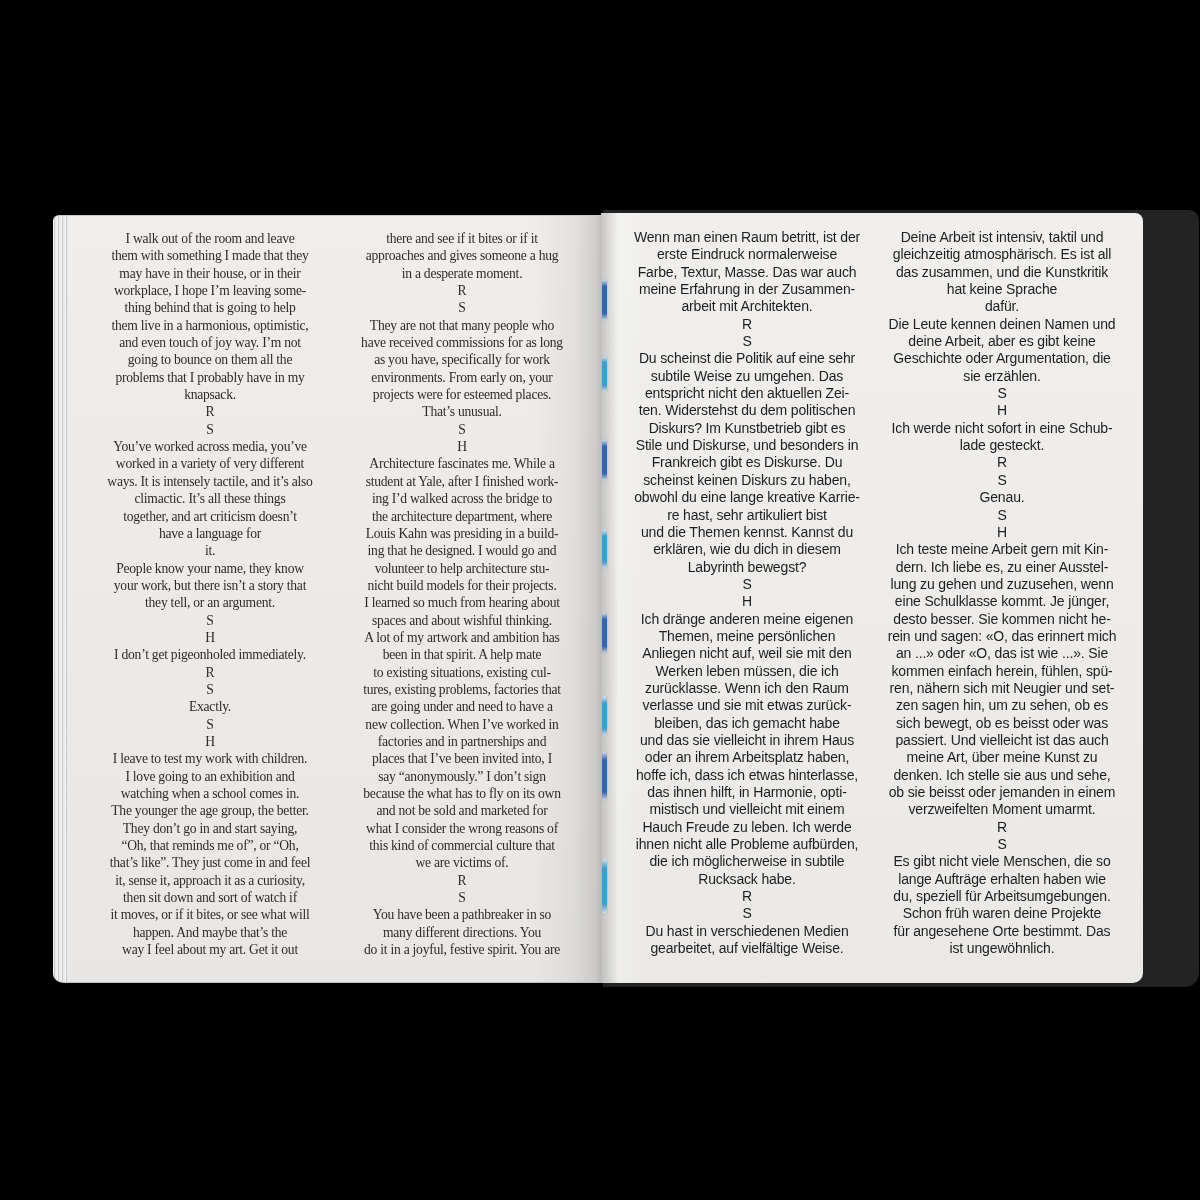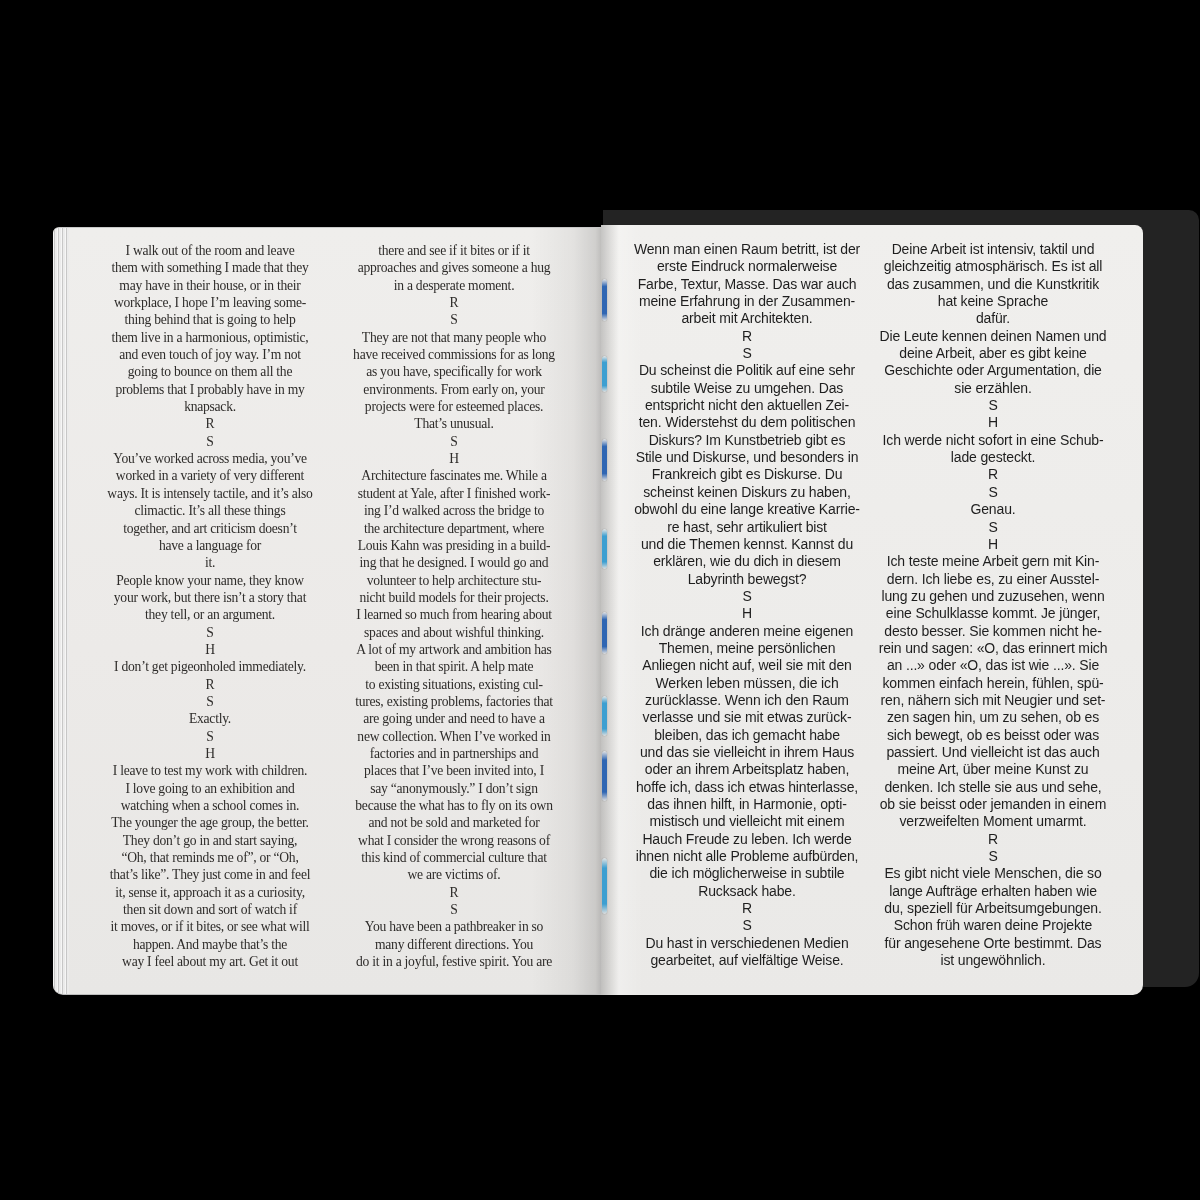--- a/index.html
+++ b/index.html
@@ -12,21 +12,21 @@
   }
   .stage{position:absolute;inset:0;background:#000;}
   .book{position:absolute;left:53px;top:213px;width:1090px;height:770px;}
 
   
   .cover-right{
     position:absolute;left:550px;top:-3px;width:596px;height:777px;
     background:#232323;border-radius:0 10px 14px 0;
   }
 
-  .page{position:absolute;margin-top:12px;}
+  .page{position:absolute;}
   .page-left{
     left:0;top:2px;width:548px;height:766px;
     background:linear-gradient(180deg,#efeeec 0%,#eceae8 55%,#e8e7e5 100%);
     border-radius:6px 0 0 10px;
     border-top:1px solid #c9c9c9;
     border-bottom:1px solid #bdbdbd;
   }
   .page-right{
     left:548px;top:0;width:542px;height:770px;
     background:linear-gradient(180deg,#f0efed 0%,#edecea 55%,#eae9e7 100%);
@@ -61,23 +61,23 @@
     font-family:"Liberation Serif","DejaVu Serif",serif;
     font-size:13.6px;line-height:17.35px;letter-spacing:-0.25px;
     color:#2e2c2a;
   }
   .col-sans{
     font-family:"Liberation Sans","DejaVu Sans",sans-serif;
     font-size:14px;line-height:17.35px;letter-spacing:-0.15px;
     color:#1e1e1e;
   }
   #col-l1{left:27px;top:14px;}
-  #col-l2{left:271px;top:14px;}
+  #col-l2{left:279px;top:14px;}
   #col-r1{left:16px;top:16px;}
-  #col-r2{left:262px;top:16px;}
+  #col-r2{left:271px;top:16px;}
 
   
   #tabs{position:absolute;left:0;top:0;width:100%;height:100%;pointer-events:none;}
   .spine-tab{
     position:absolute;left:549px;width:5px;border-radius:3px;
     box-shadow:0 0 1px rgba(0,0,0,.4);
   }
 </style>
 </head>
 <body>

